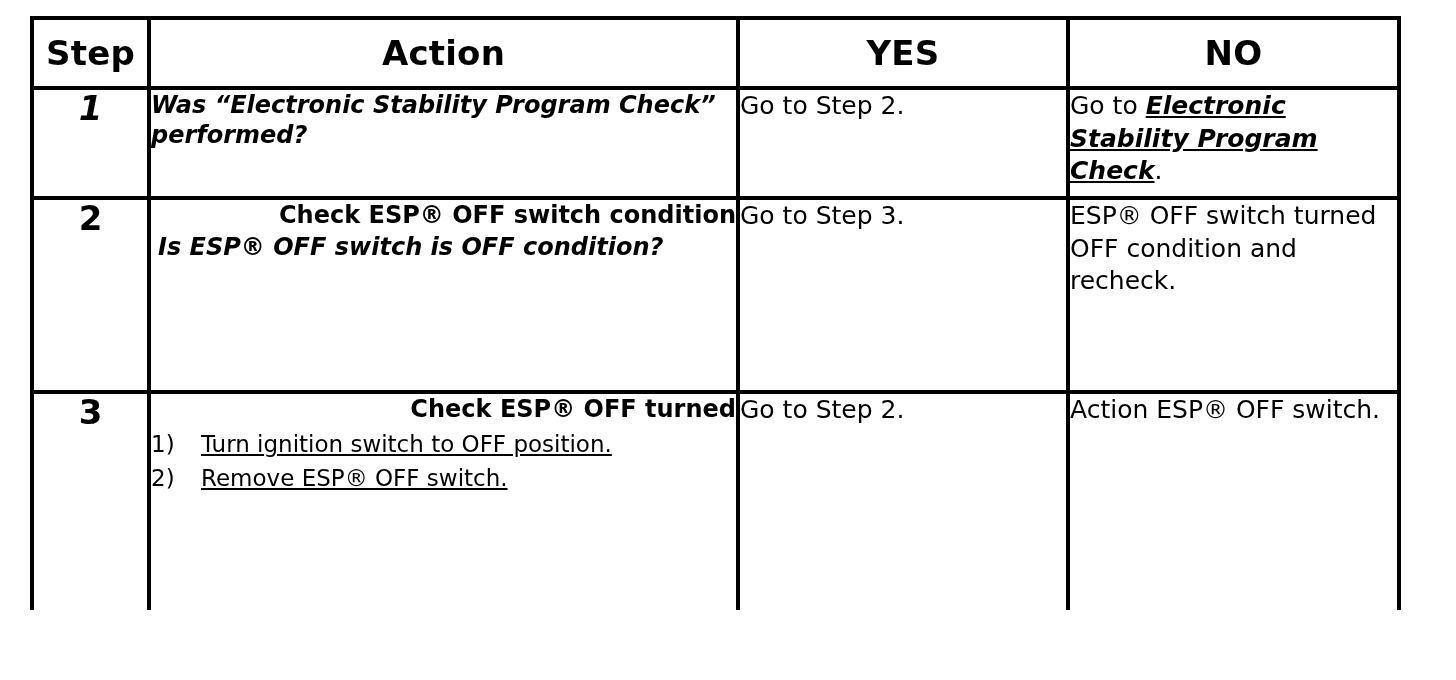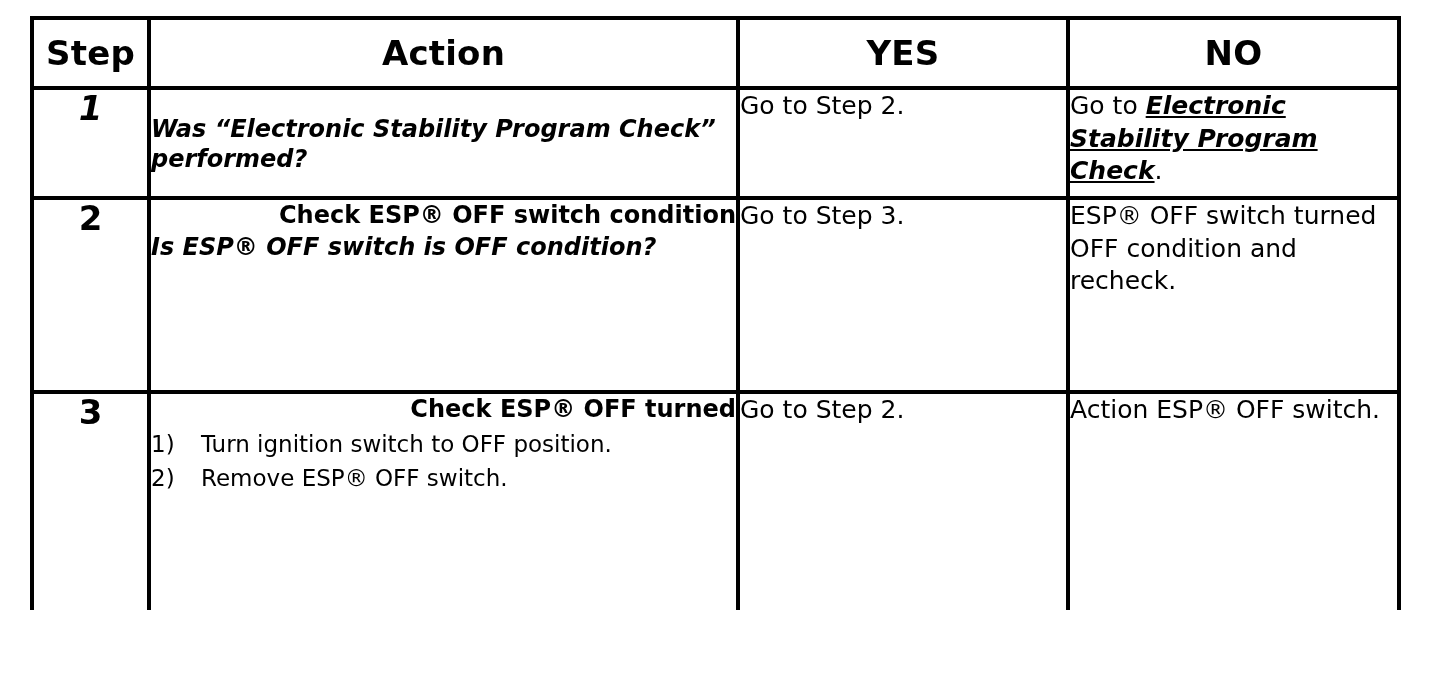--- a/index.html
+++ b/index.html
@@ -84,26 +84,26 @@
     line-height: 1.30;
   }
 
   
   .r1 td { height: 106px; }
   .r2 td { height: 190px; }
   .r3 td { height: 216px; }
 
   
   .b       { font-weight: bold; text-align: right; }
-  .bi      { font-weight: bold; font-style: italic; margin-top: 24px; }
+  .bi      { font-weight: bold; font-style: italic; }
   .biu     { font-weight: bold; font-style: italic; text-decoration: underline; }
   .reg     { font-weight: normal; font-style: normal; }
 
   .blk        { display: block; }
-  .blk + .blk { margin-top: 2px; }
+  .blk + .blk { margin-top: 2px; padding-left: 7px; }
   .gap        { margin-top: 22px; }
 
   
   .proc-list {
     margin: 6px 0 0 0;
     padding: 0;
     list-style: none;
     font-weight: normal;
     font-size: 23px;
     line-height: 1.30;
@@ -111,21 +111,21 @@
   .proc-list li {
     display: flex;
     align-items: flex-start;
     margin-top: 4px;
   }
   .proc-num {
     flex: 0 0 auto;
     width: 50px;
     text-align: left;
   }
-  .proc-txt { flex: 1 1 auto; }
+  .proc-txt { flex: 1 1 auto; text-decoration: underline; }
 </style>
 </head>
 <body>
 
 <div class="sheet">
 
   <table class="dtc-table">
     <colgroup>
       <col class="c-step">
       <col class="c-action">

